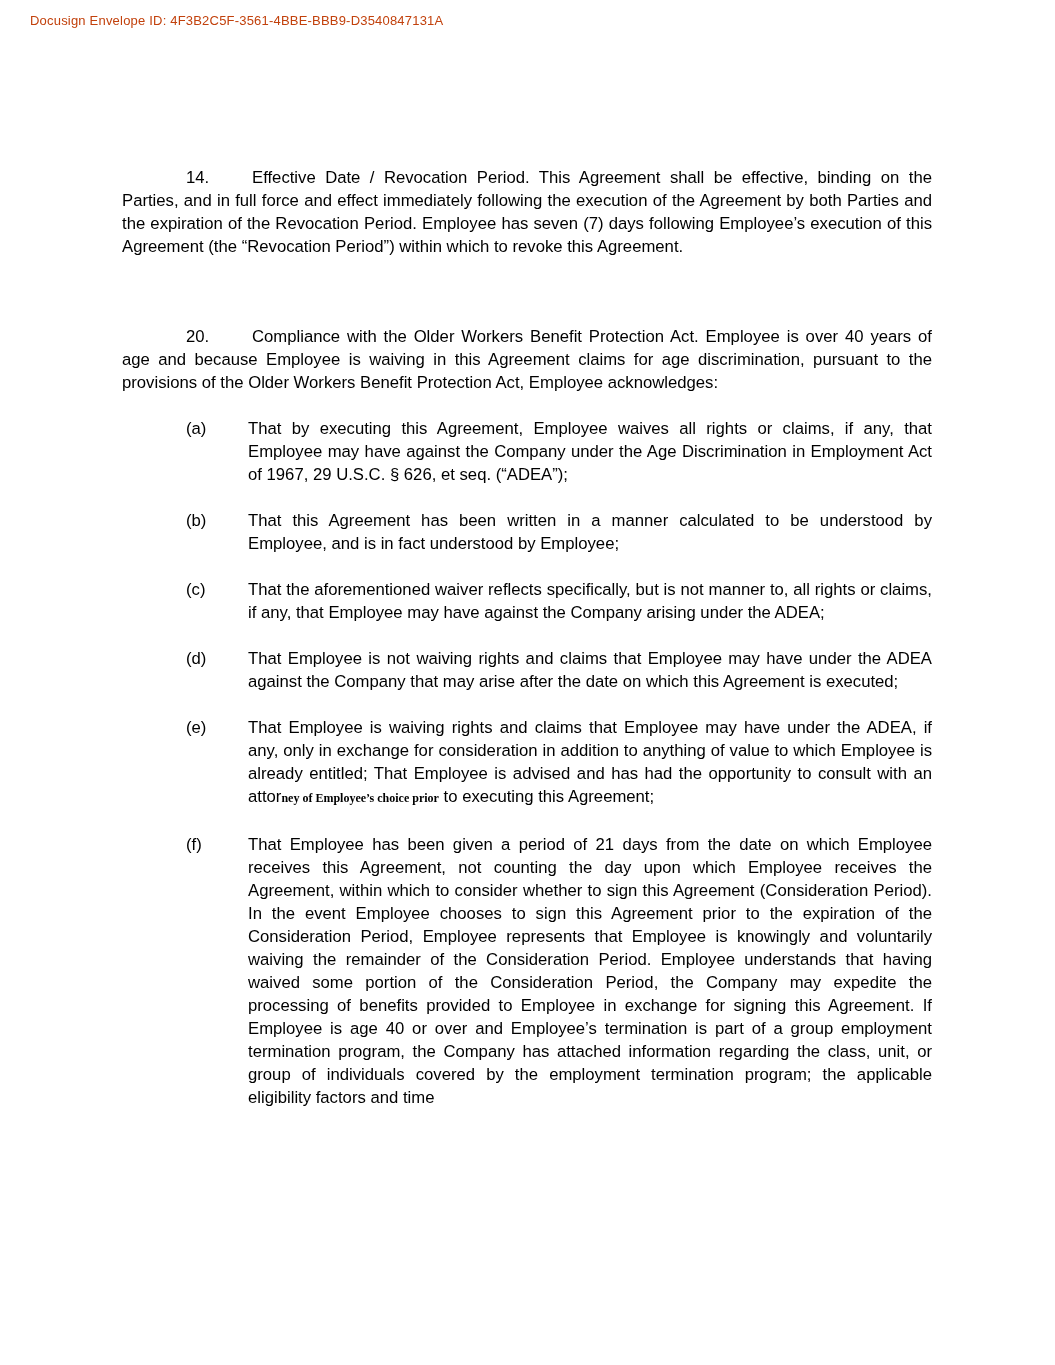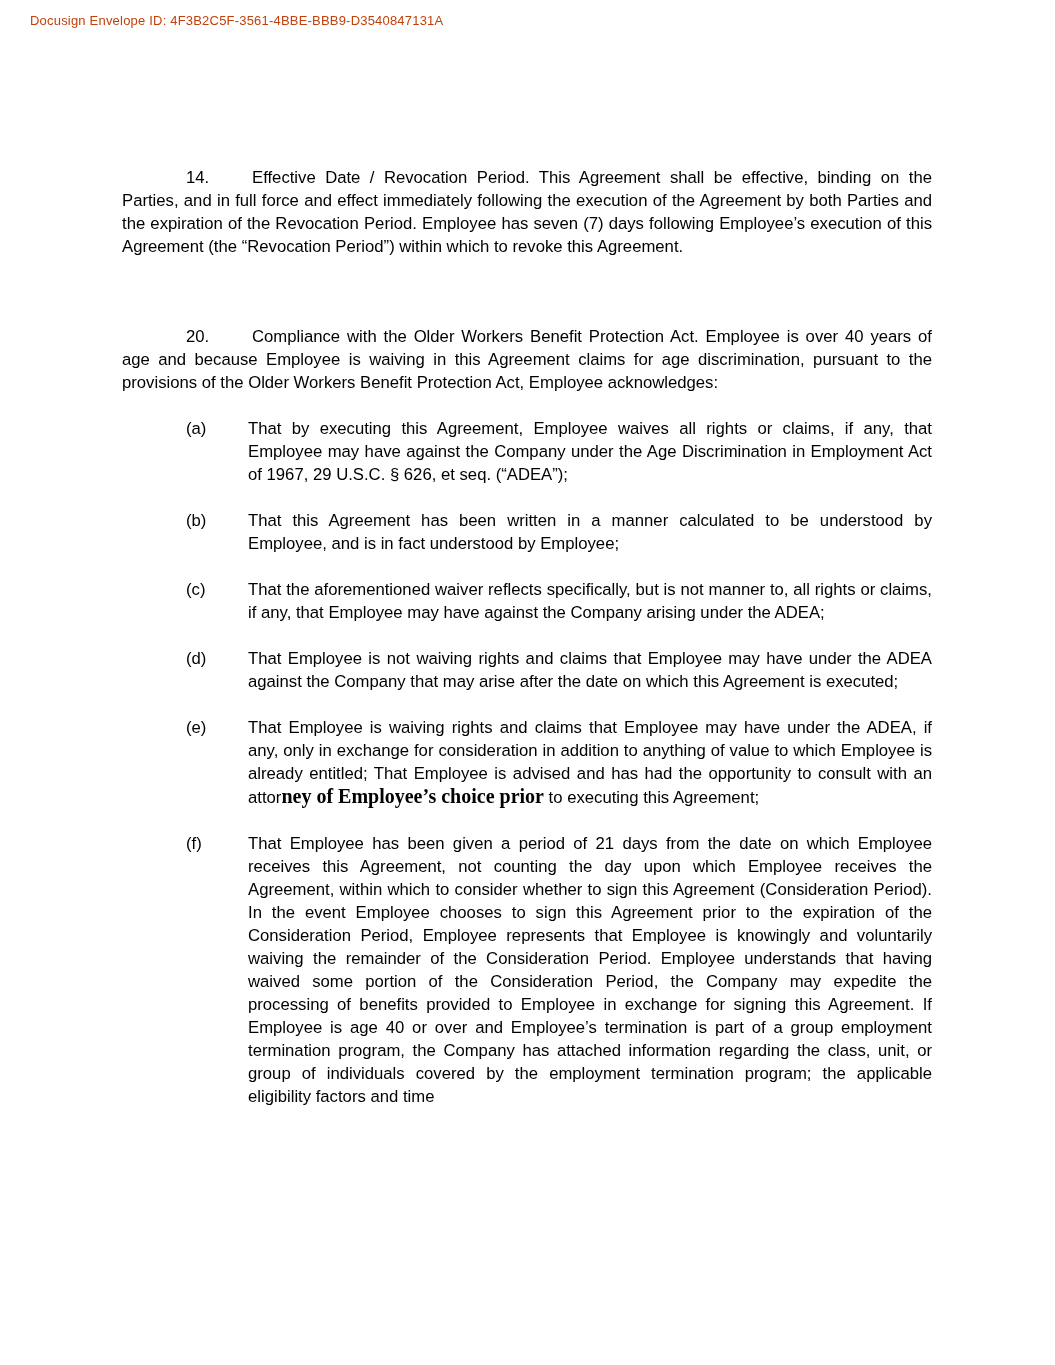--- a/index.html
+++ b/index.html
@@ -57,21 +57,21 @@
   .li .litext {
     flex: 1;
     text-align: justify;
   }
   .li:last-child {
     margin-bottom: 0;
   }
   .bold-serif {
     font-family: "Liberation Serif", serif;
     font-weight: bold;
-    font-size: 20px;
+    font-size: 12px;
   }
 </style>
 </head>
 <body>
 
 <div class="page">
 
   <div class="envelope-id">Docusign Envelope ID: 4F3B2C5F-3561-4BBE-BBB9-D3540847131A</div>
 
   <div class="content">

